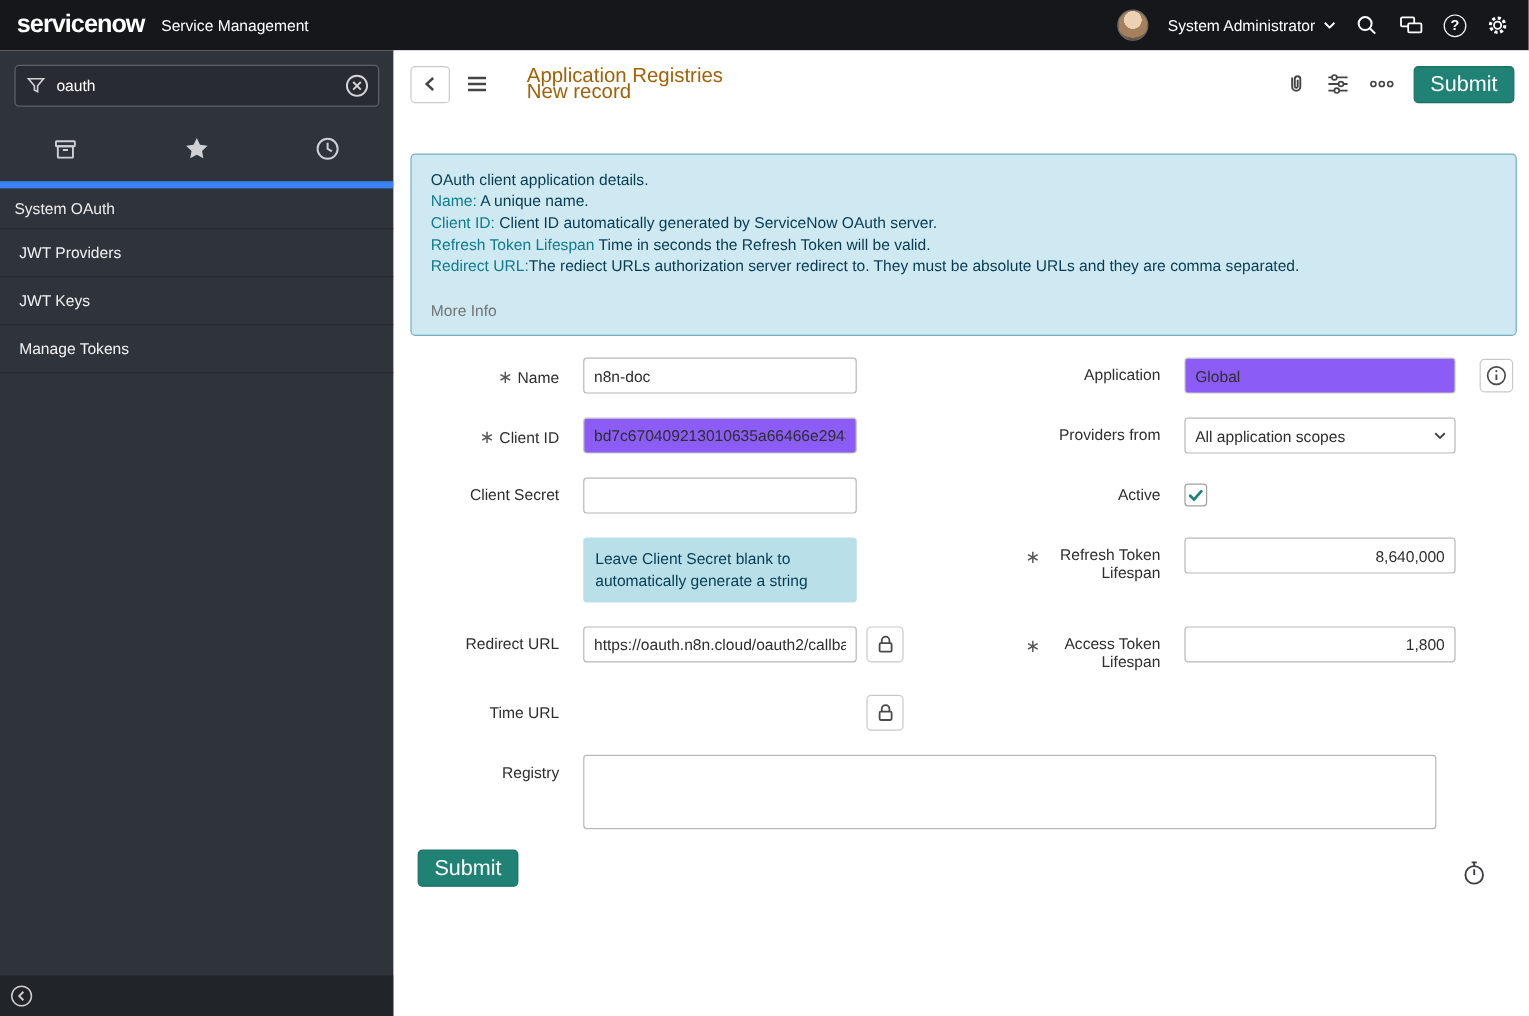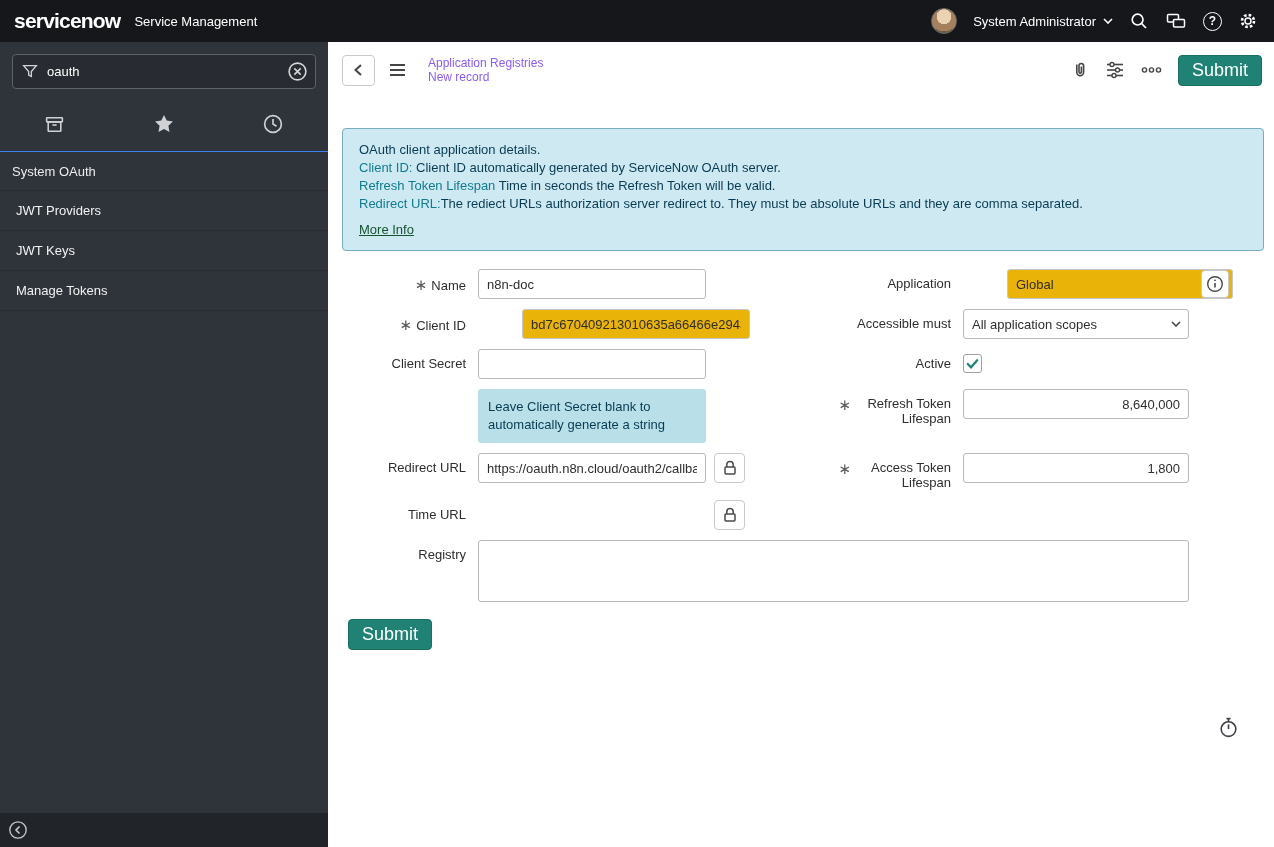--- a/index.html
+++ b/index.html
@@ -29,56 +29,56 @@
   
   .sb { width:328px; background:#2f333a; position:relative; flex:none; }
   .sb-search { margin:12px; position:relative; }
   .sb-search input { width:100%; height:35px; background:#282c32; border:1px solid #5f6369; border-radius:4px;
     color:#fff; padding:0 36px 0 34px; font-size:13px; font-family:inherit; }
   .funnel { position:absolute; left:9px; top:8px; }
   .clear-btn { position:absolute; right:8px; top:7px; cursor:pointer; background:none; border:none; padding:0; display:flex; }
   .sb-tabs { display:flex; height:46px; align-items:center; margin-bottom:4px; }
   .sb-tab { flex:1; display:flex; justify-content:center; cursor:pointer; }
   .nav-section { height:40px; display:flex; align-items:center; padding-left:12px; color:#eceded;
-    border-top:1px solid #3b82f6; border-bottom:1px solid #272a2f; cursor:pointer; }
+    border-top:6px solid #3b82f6; border-bottom:1px solid #272a2f; cursor:pointer; }
   .nav-item { height:40px; display:flex; align-items:center; padding-left:16px; color:#f2f3f4;
     border-bottom:1px solid #272a2f; cursor:pointer; }
   .nav-item.active { background:#3c424a; }
   .sb-foot { position:absolute; bottom:0; left:0; right:0; height:34px; background:#212428;
     display:flex; align-items:center; padding-left:8px; }
   .collapse-btn { background:none; border:none; padding:0; display:flex; cursor:pointer; }
 
   
   .main { flex:1; background:#fff; position:relative; overflow:hidden; }
   .tbar { height:56px; display:flex; align-items:center; padding:0 12px 0 14px; gap:10px; }
   .back-btn { width:33px; height:31px; border:1px solid #c9c9c9; border-radius:4px; background:#fff;
     display:flex; align-items:center; justify-content:center; cursor:pointer; flex:none; }
   .ham { cursor:pointer; display:flex; padding:2px; }
-  .tbar-title { font-size:12px; line-height:14px; color:#8b5cf6; margin-left:8px; }
+  .tbar-title { font-size:17px; line-height:14px; color:#a16207; margin-left:19px; }
   .tbar-right { margin-left:auto; display:flex; align-items:center; gap:15px; }
   .tool-ic { cursor:pointer; display:flex; background:none; border:none; padding:0; }
   .btn { background:#1f8274; color:#fff; border:1px solid #1a6f63; border-radius:4px; height:31px;
     padding:0 13px; font-size:18px; font-family:inherit; cursor:pointer; }
 
   
   .info { margin:30px 10px 18px 14px; background:#cfe9f2; border:1px solid #74aebf; border-radius:4px;
     padding:12px 16px 13px 16px; color:#073b52; }
   .info-line { line-height:18px; }
   .info-label { color:#0f7b8e; }
-  .more-info { display:inline-block; margin-top:9px; color:#14532d; text-decoration:underline; cursor:pointer; }
+  .more-info { display:inline-block; margin-top:20px; color:#737373; cursor:pointer; }
 
   
   .fgrid { display:grid; grid-template-columns:124px 228px 233px 226px 40px; column-gap:12px; row-gap:10px;
-    margin-left:14px; align-items:start; }
+    margin-left:14px; align-items:start;gap:20px; }
   .lbl { text-align:right; padding-top:7px; color:#2e2e2e; }
   .lbl .inner { display:inline-block; max-width:96px; text-align:right; vertical-align:top; }
   .req { color:#5a5a5a; font-size:15px; margin-right:4px; }
   input.tx { width:100%; height:30px; border:1px solid #b8b8b8; border-radius:3px; padding:0 8px;
     font-size:13px; font-family:inherit; color:#2e2e2e; background:#fff; }
-  input.ro { background:#eab308; border-color:#c6c6c6;margin-left:44px; }
+  input.ro { background:#8b5cf6; border-color:#c6c6c6; }
   input.num { text-align:right; }
   .fld { position:relative; }
   .fld-flex { display:flex; gap:8px; align-items:flex-start; width:max-content; }
   .lock-btn { width:31px; height:30px; flex:none; border:1px solid #c9c9c9; border-radius:4px; background:#fff;
     display:flex; align-items:center; justify-content:center; cursor:pointer; }
   .hint { background:#b9e0e9; border-radius:3px; padding:9px 10px; color:#073b52; line-height:18px; width:228px; }
   select.tx { appearance:none; -webkit-appearance:none; width:100%; height:30px; border:1px solid #b8b8b8;
     border-radius:3px; background:#fff; padding:0 24px 0 8px; font-size:13px; font-family:inherit; color:#2e2e2e; }
   .sel-caret { position:absolute; right:8px; top:12px; pointer-events:none; display:flex; color:#454545; }
   .chk { width:19px; height:19px; border:1px solid #9fa0a1; border-radius:3px; background:#fff;
@@ -247,20 +247,21 @@
                 </svg>
             </span>
           </button>
           <button class="btn">Submit</button>
         </div>
       </div>
 
       
       <div class="info">
         <div class="info-line">OAuth client application details.</div>
+        <div class="info-line"><span class="info-label">Name:</span><span> A unique name.</span></div>
         <div class="info-line"><span class="info-label">Client ID:</span><span> Client ID automatically generated by ServiceNow OAuth server.</span></div>
         <div class="info-line"><span class="info-label">Refresh Token Lifespan</span><span> Time in seconds the Refresh Token will be valid.</span></div>
         <div class="info-line"><span class="info-label">Redirect URL:</span><span>The rediect URLs authorization server redirect to. They must be absolute URLs and they are comma separated.</span></div>
         <a class="more-info">More Info</a>
       </div>
 
       
       <div class="fgrid">
 
         <div class="lbl"><span class="req">∗</span><span>Name</span></div>
@@ -274,21 +275,21 @@
                   <circle cx="10" cy="10" r="7.3" fill="none" stroke="#4a4a4a" stroke-width="1.4"></circle>
                   <line x1="10" y1="9" x2="10" y2="13.6" stroke="#4a4a4a" stroke-width="1.6"></line>
                   <circle cx="10" cy="6.3" r="0.9" fill="#4a4a4a"></circle>
                 </svg>
             </span>
           </button>
         </div>
 
         <div class="lbl"><span class="req">∗</span><span>Client ID</span></div>
         <div class="fld"><input class="tx ro" type="text" readonly="" value="bd7c670409213010635a66466e2943de" style=""></div>
-        <div class="lbl"><span>Accessible must</span></div>
+        <div class="lbl"><span>Providers from</span></div>
         <div class="fld">
           <select class="tx">
             <option>All application scopes</option>
           </select>
           <span class="sel-caret">
             <svg width="10" height="6" viewBox="0 0 10 6">
                 <path d="M1 1 L5 5 L9 1" fill="none" stroke="currentColor" stroke-width="1.6"></path>
               </svg>
           </span>
         </div>

